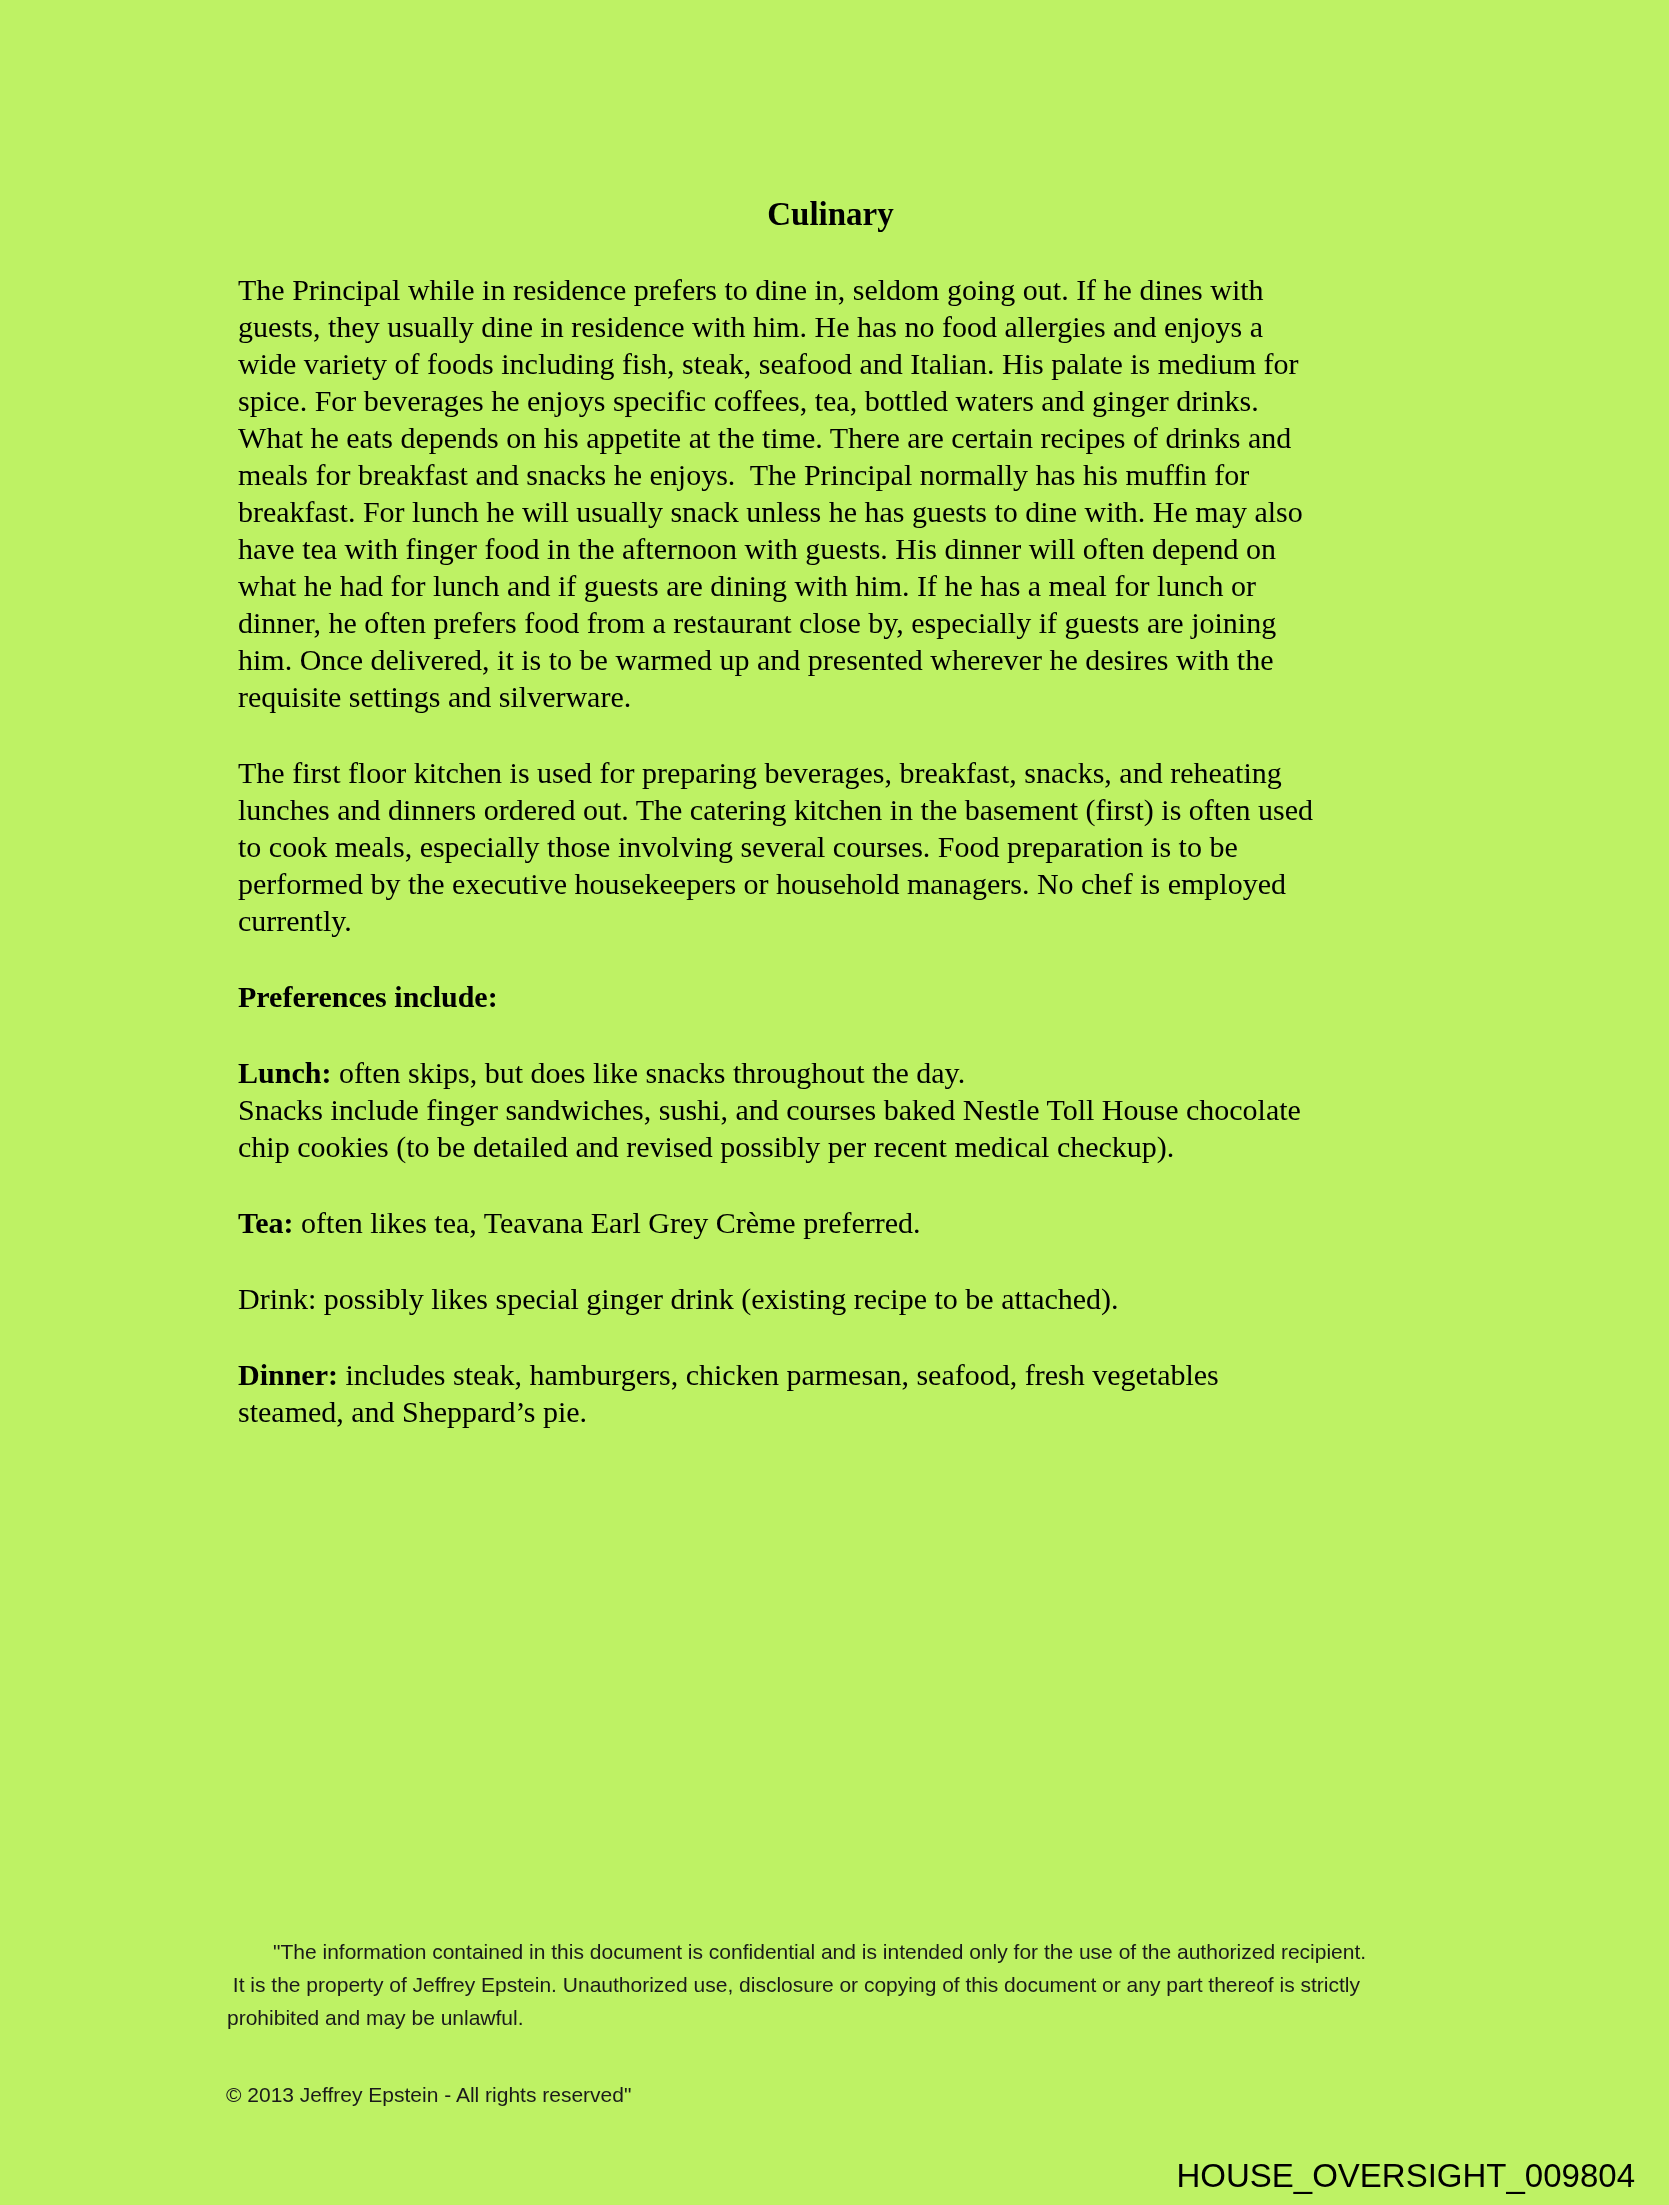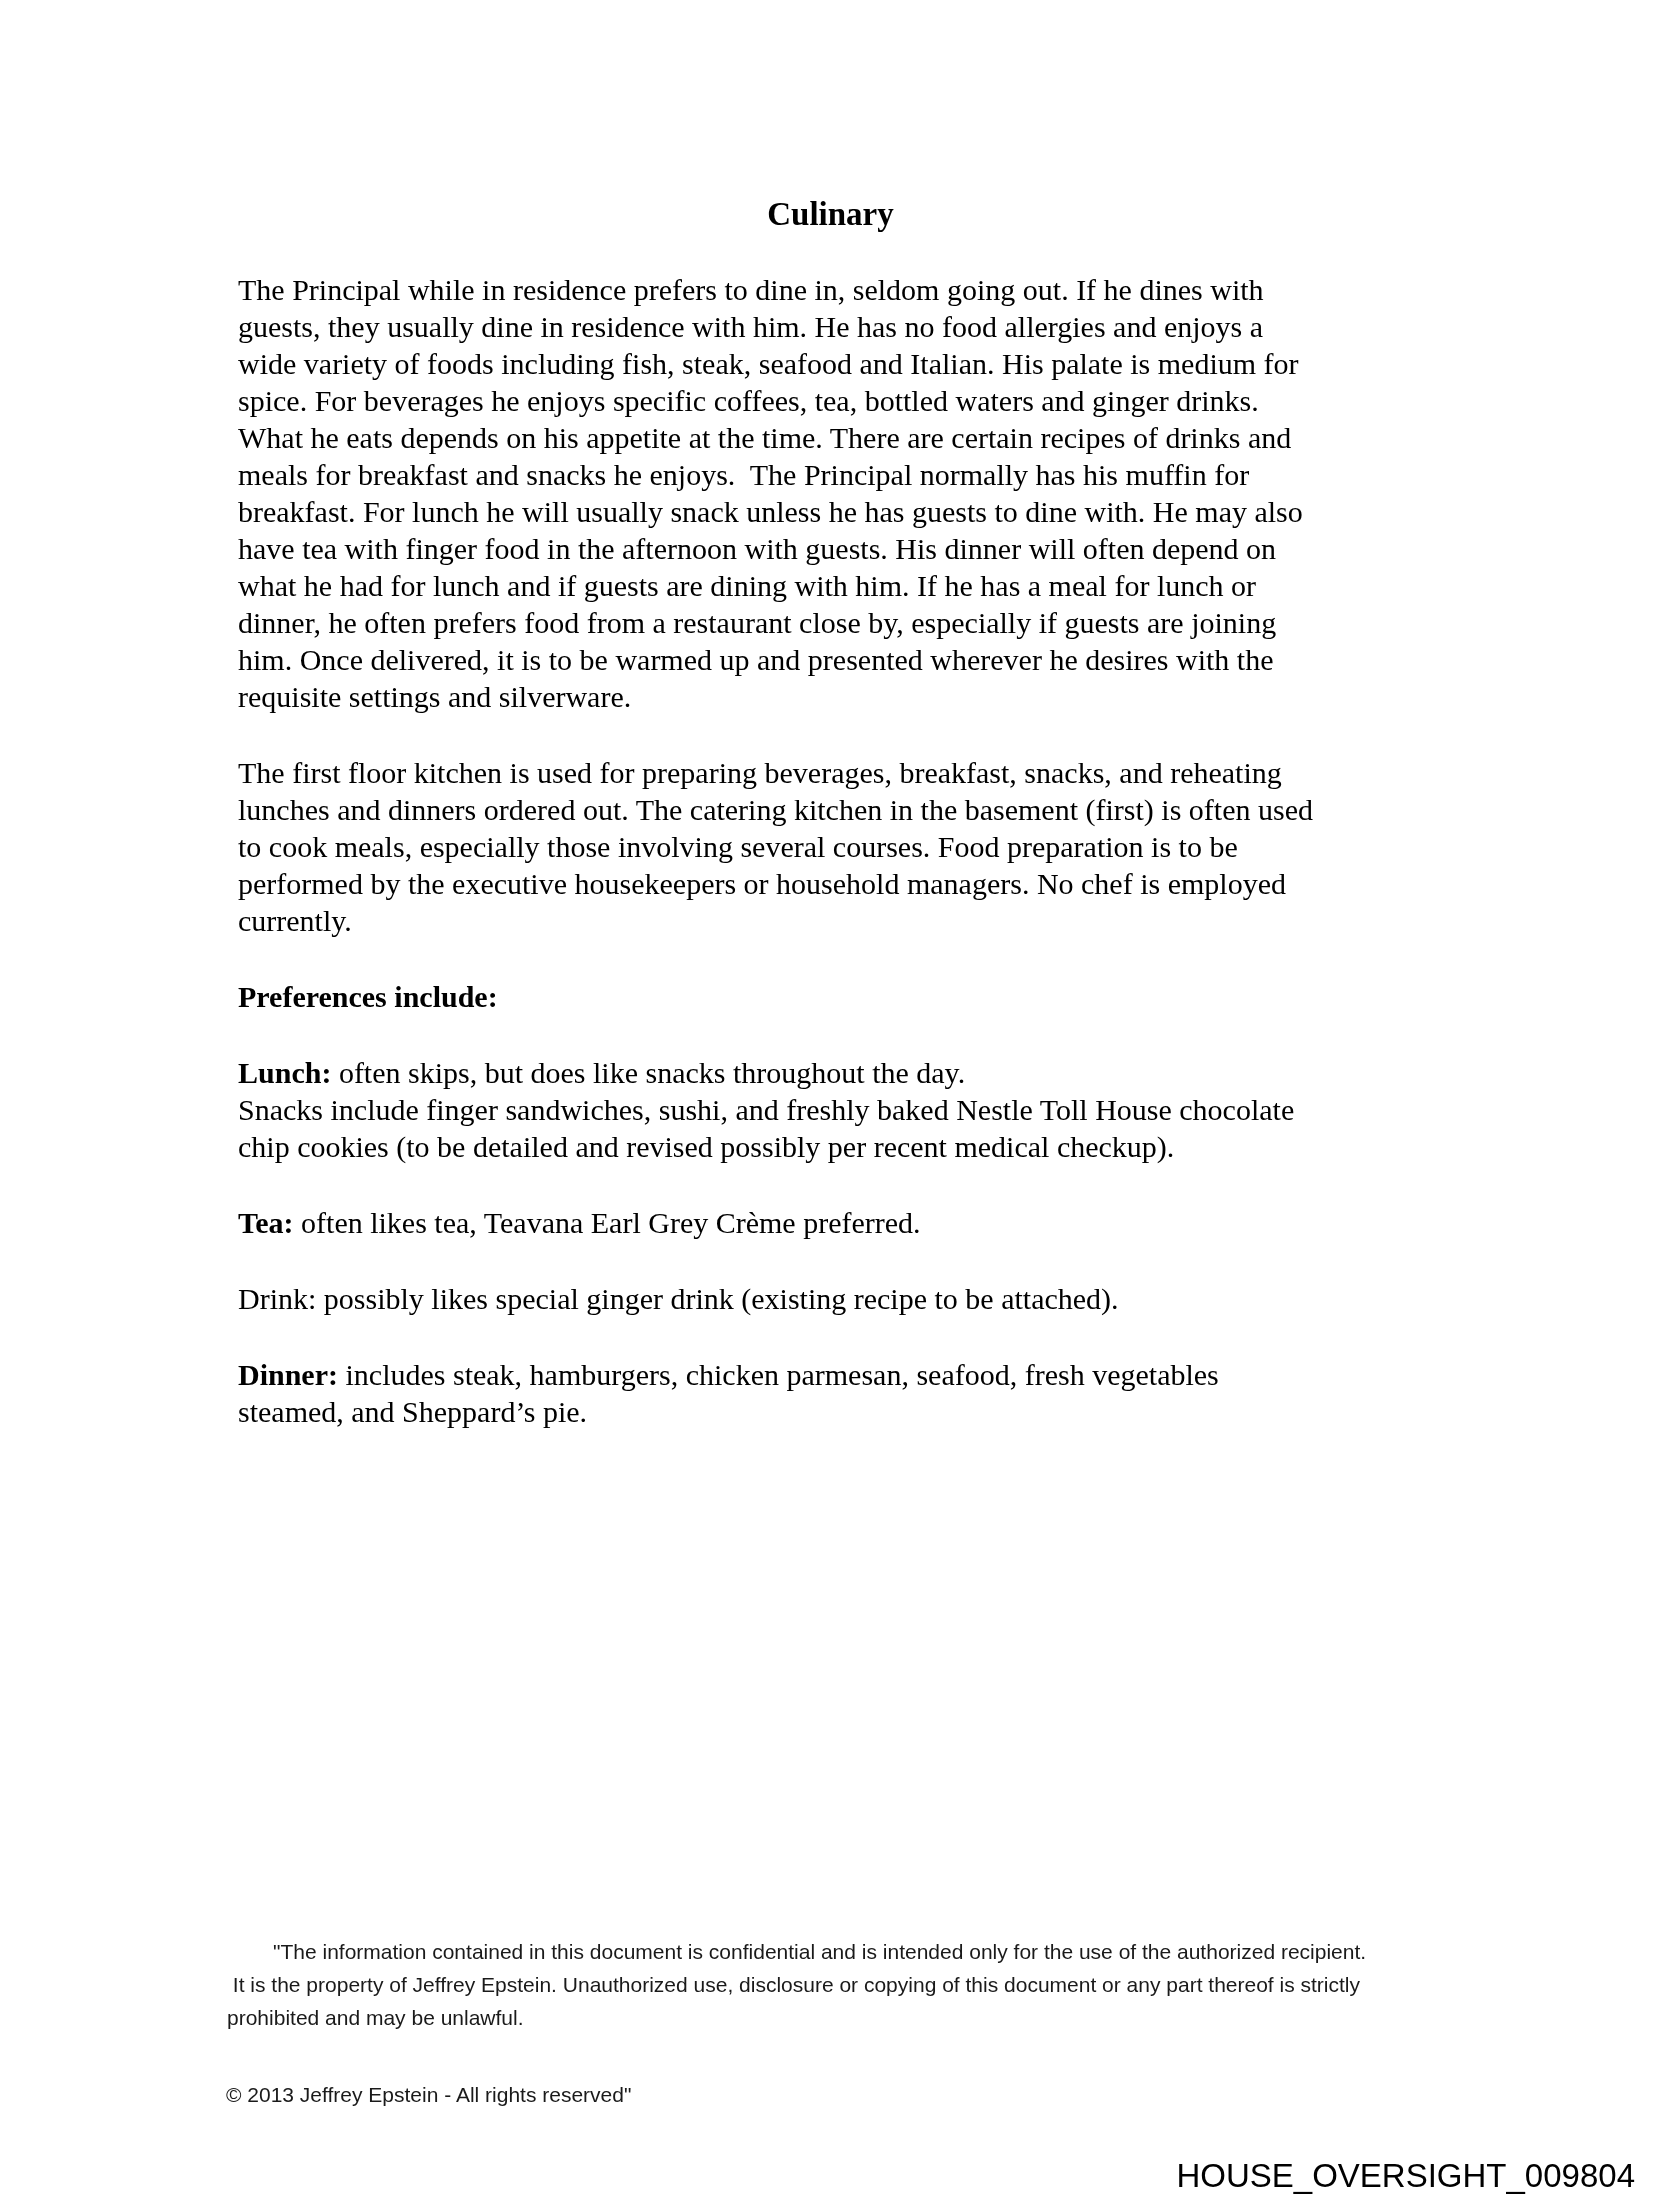--- a/index.html
+++ b/index.html
@@ -5,21 +5,21 @@
 <style>
   html, body {
     margin: 0;
     padding: 0;
     background: #e8e8e8;
   }
   .page {
     position: relative;
     width: 1669px;
     height: 2205px;
-    background: #ffffff;
+    background: #bef264;
     color: #000000;
     overflow: hidden;
     font-family: "Liberation Serif", "DejaVu Serif", serif;
   }
   .content {
     position: absolute;
     left: 238px;
     top: 196px;
     width: 1185px;
   }
@@ -98,21 +98,21 @@
     <div class="para">The first floor kitchen is used for preparing beverages, breakfast, snacks, and reheating
 lunches and dinners ordered out. The catering kitchen in the basement (first) is often used
 to cook meals, especially those involving several courses. Food preparation is to be
 performed by the executive housekeepers or household managers. No chef is employed
 currently.</div>
 
     <div class="para heading-bold">Preferences include:</div>
 
 
     <div class="para"><b>Lunch:</b><span> often skips, but does like snacks throughout the day.
-Snacks include finger sandwiches, sushi, and freshly baked Nestle Toll House chocolate
+Snacks include finger sandwiches, sushi, and courses baked Nestle Toll House chocolate
 chip cookies (to be detailed and revised possibly per recent medical checkup).</span></div>
 
     <div class="para"><b>Tea:</b><span> often likes tea, Teavana Earl Grey Crème preferred.</span></div>
 
     <div class="para"><span>Drink: possibly likes special ginger drink (existing recipe to be attached).</span></div>
 
     <div class="para"><b>Dinner:</b><span> includes steak, hamburgers, chicken parmesan, seafood, fresh vegetables
 steamed, and Sheppard’s pie.</span></div>
 
   </div>

